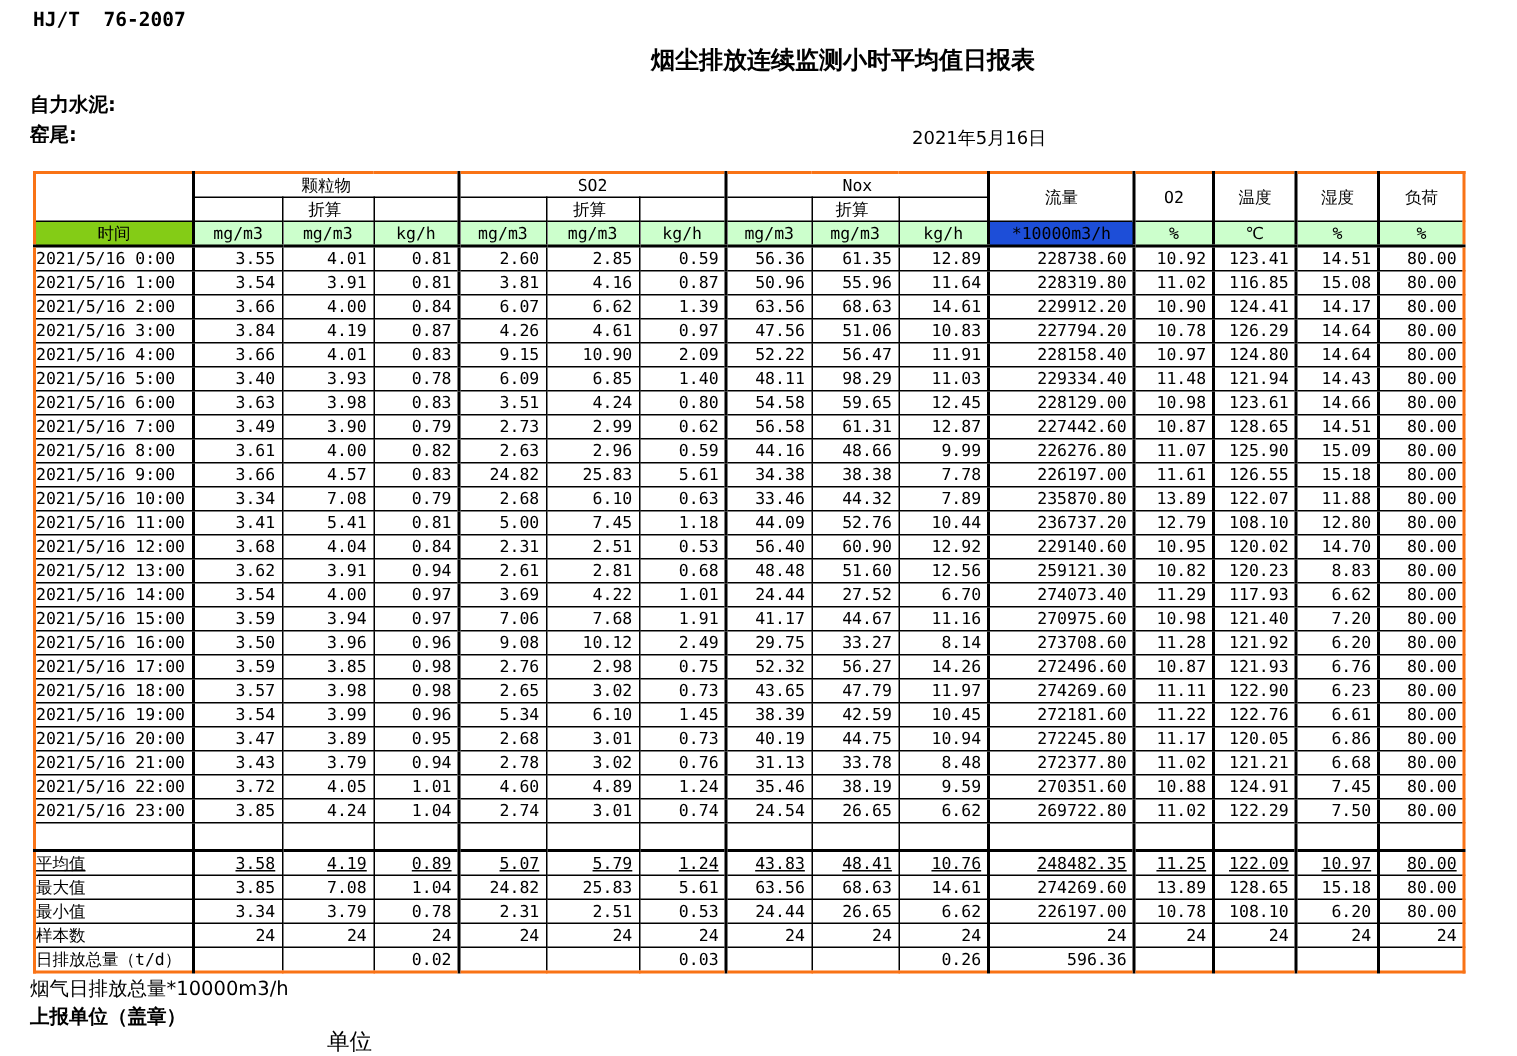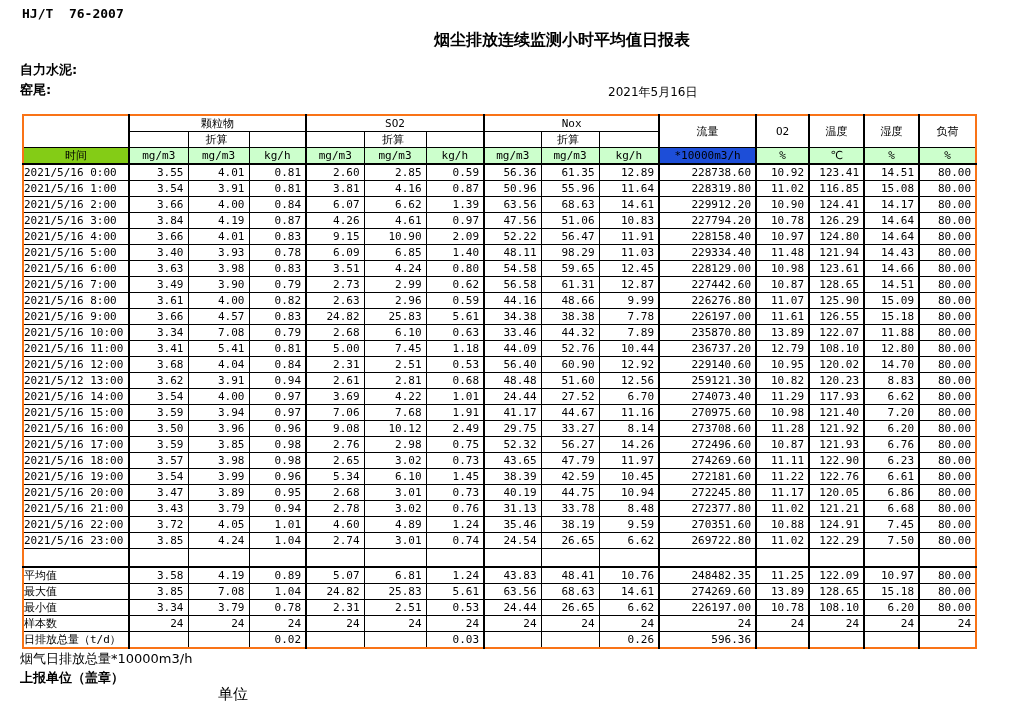--- a/index.html
+++ b/index.html
@@ -33,21 +33,21 @@
     white-space:nowrap;
     font-weight:normal;
     text-align:center;
     vertical-align:middle;
   }
   th{padding:0;}
   .gs{border-left-width:2px;}
   tr.hunits td, tr.hunits th{border-bottom-width:2px;}
   .num{text-align:right;}
   .time{text-align:left;}
-  tr.first td{border-top-width:2px;}
+  tr.first td{border-top-width:2px;text-decoration:underline;}
   tr.spacer td{height:17px;}
   .f1{position:absolute;left:20px;top:650px;font-weight:normal;font-size:13px;}
   .f2{position:absolute;left:20px;top:669px;font-weight:bold;font-size:13px;}
   .f3{position:absolute;left:218px;top:685px;font-weight:normal;font-size:15px;}
 </style>
 </head>
 <body>
 
 <div class="standard">HJ/T  76-2007</div>
 <div class="title">烟尘排放连续监测小时平均值日报表</div>
@@ -540,21 +540,21 @@
           <td class="num gs"></td>
           <td class="num gs"></td>
           <td class="num gs"></td>
         </tr>
         <tr class="first">
           <td class="time">平均值</td>
           <td class="num gs">3.58</td>
           <td class="num">4.19</td>
           <td class="num">0.89</td>
           <td class="num gs">5.07</td>
-          <td class="num">6.81</td>
+          <td class="num">5.79</td>
           <td class="num">1.24</td>
           <td class="num gs">43.83</td>
           <td class="num">48.41</td>
           <td class="num">10.76</td>
           <td class="num gs">248482.35</td>
           <td class="num gs">11.25</td>
           <td class="num gs">122.09</td>
           <td class="num gs">10.97</td>
           <td class="num gs">80.00</td>
         </tr>

